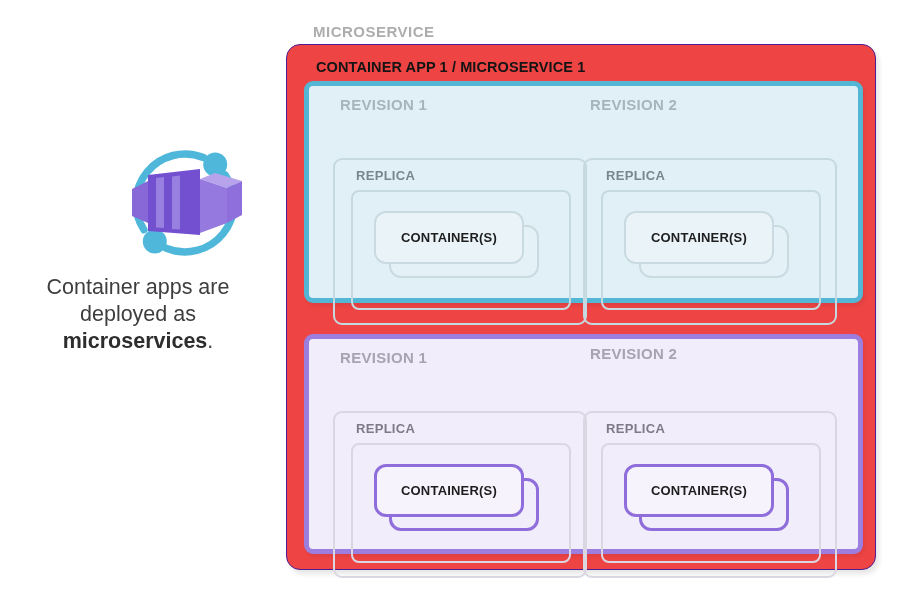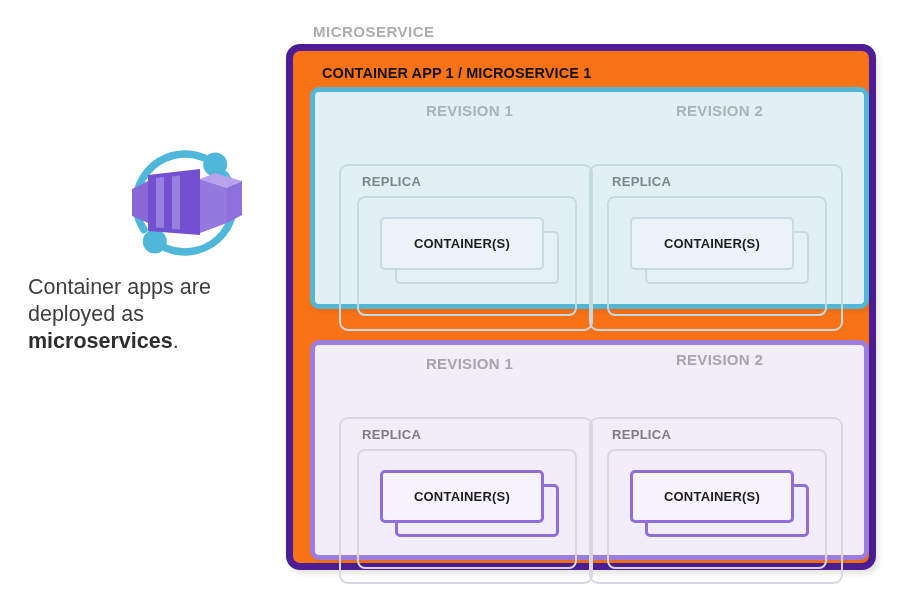--- a/index.html
+++ b/index.html
@@ -7,35 +7,34 @@
     position:relative; width:900px; height:598px; overflow:hidden;
     background:#ffffff;
     font-family:"Liberation Sans", sans-serif;
     -webkit-font-smoothing:antialiased;
   }
 
   
   .app-icon { position:absolute; left:128px; top:143px; width:118px; height:118px; }
   .caption {
     position:absolute; left:28px; top:274px; width:220px;
-    text-align:left; font-size:21.5px; line-height:27px; color:#3e3e3e;
+    text-align:center; font-size:21.5px; line-height:27px; color:#3e3e3e;
   }
   .caption .em { font-weight:bold; color:#2d2d2d; }
 
   
   .env-label {
     position:absolute; left:313px; top:23px;
     font-size:15px; font-weight:bold; letter-spacing:0.5px; color:#aeadae;
   }
   .env-box {
     position:absolute; left:286px; top:44px; width:590px; height:526px;
-    background:#f97316; border:7px solid #4c1d95; border-radius:14px;
+    background:#ef4444; border:1px solid #4c1d95; border-radius:14px;
     box-shadow:3px 4px 5px rgba(0,0,0,0.10);
     box-sizing:border-box;
-    text-align:center;
   }
 
   .app-title {
     position:absolute; left:29px;
     font-size:14.5px; font-weight:bold; color:#141414; letter-spacing:0.1px;
   }
   .app-title.t1 { top:14px; }
   .app-title.t2 { top:267px; }
 
   .app-box {
@@ -75,22 +74,22 @@
   .app--teal   .rep-label { color:#7a868d; }
   .app--purple .rep-label { color:#7f7a8a; }
 
   .rep-box {
     position:absolute; left:16px; top:30px; width:220px; height:120px;
     border-radius:8px; box-sizing:border-box;
   }
 
   
   .cbox {
-    position:absolute; width:164px; height:53px;
-    border-radius:5px; box-sizing:border-box;
+    position:absolute; width:150px; height:53px;
+    border-radius:12px; box-sizing:border-box;
   }
   .cbox.back  { left:36px; top:33px; }
   .cbox.front { left:21px; top:19px; display:flex; align-items:center; justify-content:center; }
   .app--teal   .cbox { border:2px solid #c9dae1; }
   .app--teal   .cbox.back  { background:#e4f1f7; }
   .app--teal   .cbox.front { background:#eaf4f8; }
   .app--purple .cbox { border:3px solid #8f6edc; }
   .app--purple .cbox.back  { background:#f1edfa; }
   .app--purple .cbox.front { background:#f6f3fc; }
 

